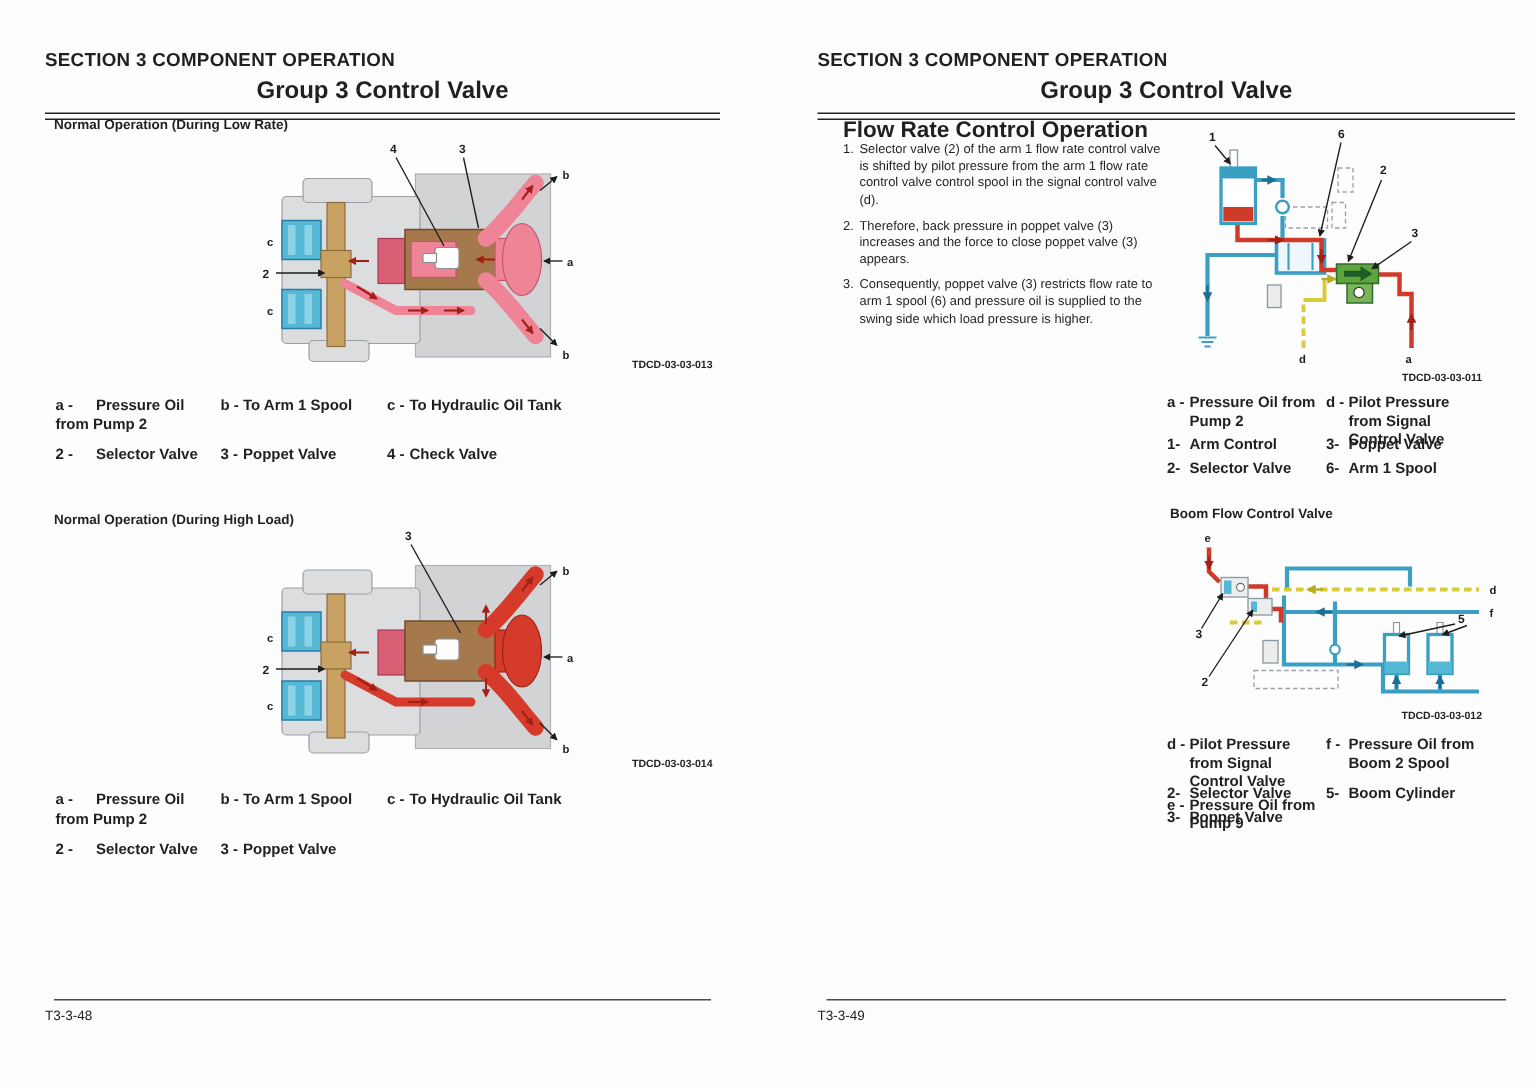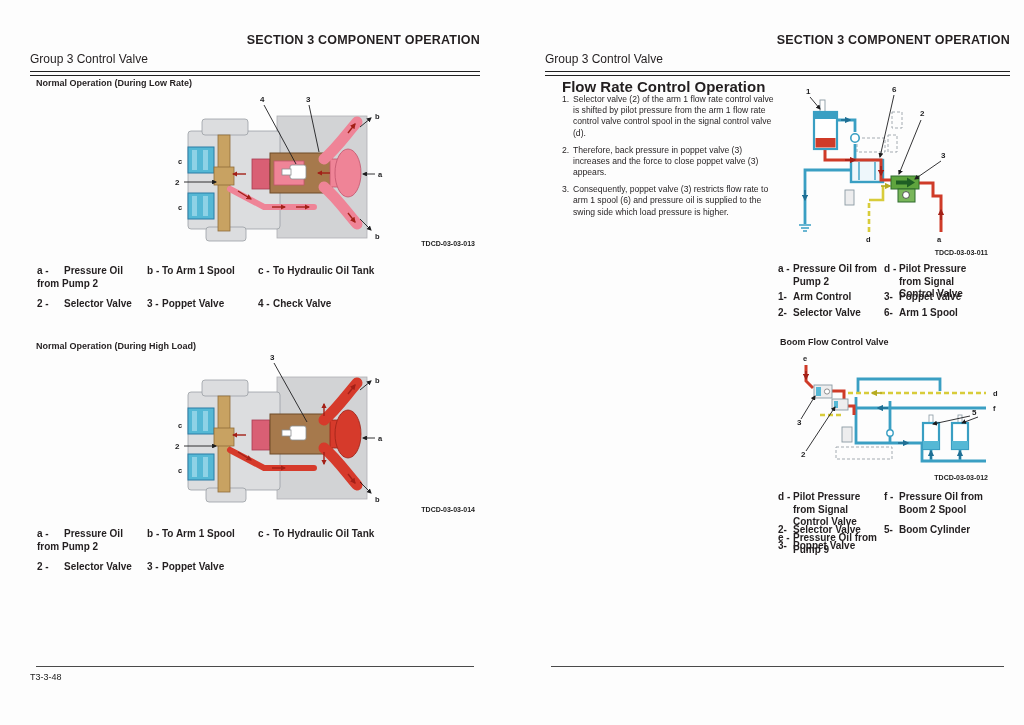--- a/index.html
+++ b/index.html
@@ -1,22 +1,22 @@
 <!DOCTYPE html>
 <html><head>
 <meta charset="utf-8">
 <style>
   html,body{margin:0;padding:0}
   body{width:1024px;height:725px;background:#fdfdfd;position:relative;overflow:hidden;
        font-family:"Liberation Sans",sans-serif;color:#231f20}
   .page{position:absolute;top:25px;height:680px}
   #pageL{left:30px;width:450px}
   #pageR{left:545px;width:465px}
-  .h1{font-size:12.5px;font-weight:bold;text-align:right;letter-spacing:.2px;margin-top:8px}
-  .h2{font-size:12px;font-weight:normal;text-align:left;margin-top:5px}
+  .h1{font-size:12.5px;font-weight:bold;text-align:left;letter-spacing:.2px;margin-top:8px}
+  .h2{font-size:16px;font-weight:bold;text-align:center;margin-top:5px}
   .rule{margin-top:5px;height:2.5px;border-top:1.4px solid #222;border-bottom:1.1px solid #222}
   .secHead{position:absolute;font-size:9px;font-weight:bold;white-space:nowrap}
   .figcode{position:absolute;font-size:7px;font-weight:bold;color:#222}
   .legend{position:absolute;font-size:10px;font-weight:bold;line-height:1.25}
   .grid3{display:grid;grid-template-columns:110px 111px 1fr;row-gap:8px;left:7px;width:440px}
   .grid2{display:grid;grid-template-columns:106px 1fr;row-gap:3px;left:233px;width:230px}
   .cell{white-space:normal}
   .k{display:inline-block;vertical-align:top}
   .grid3 .k{width:15px}
   .grid3 .cell:nth-child(3n+1) .k{width:27px}
@@ -365,13 +365,14 @@
     <div class="cell"></div>
   </div>
   <div class="legend grid2" style="top:499px">
     <div class="cell"><span class="k">2-</span><span class="v">Selector Valve</span></div>
     <div class="cell"><span class="k">5-</span><span class="v">Boom Cylinder</span></div>
     <div class="cell"><span class="k">3-</span><span class="v">Poppet Valve</span></div>
     <div class="cell"></div>
   </div>
 
   <div class="footer-line"></div>
+  <div class="footer-num">T3-3-49</div>
 </div>
 
 </body></html>

